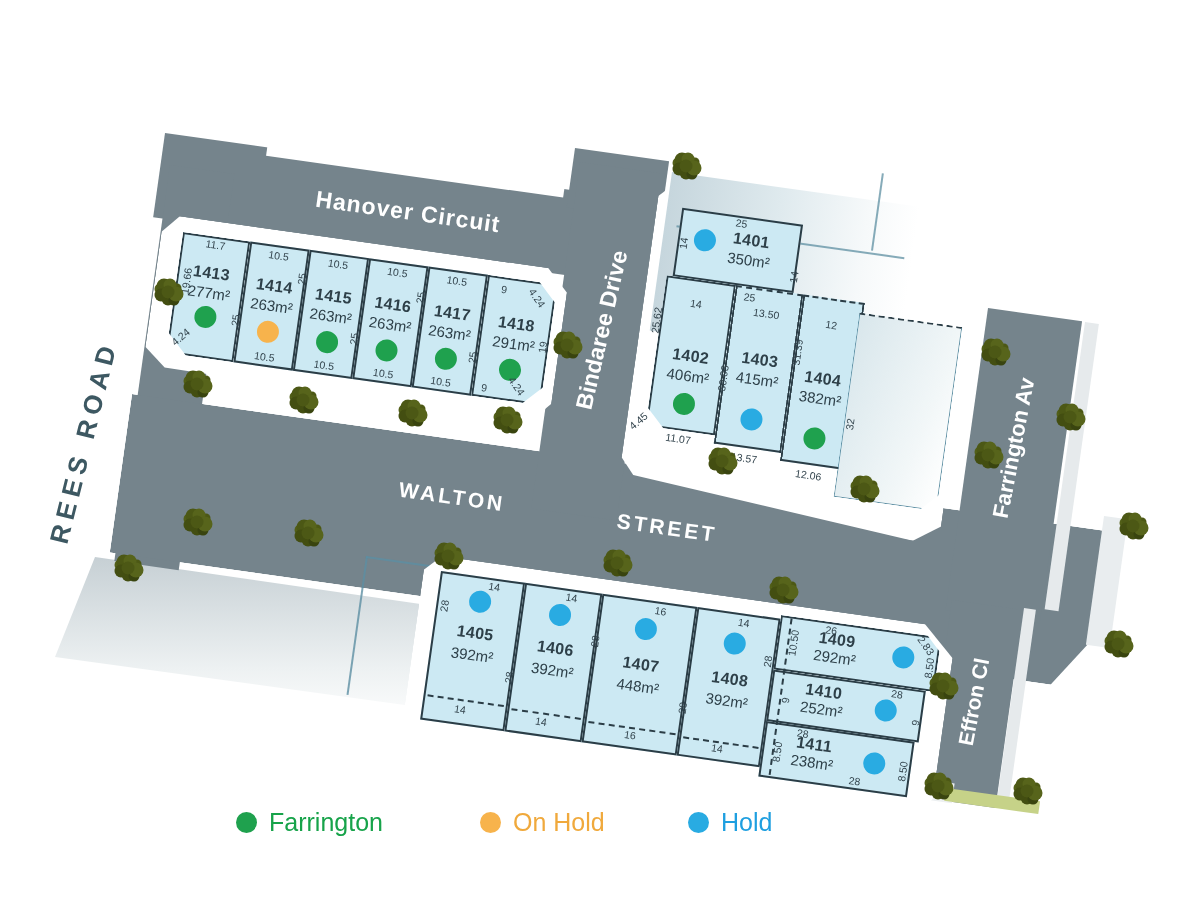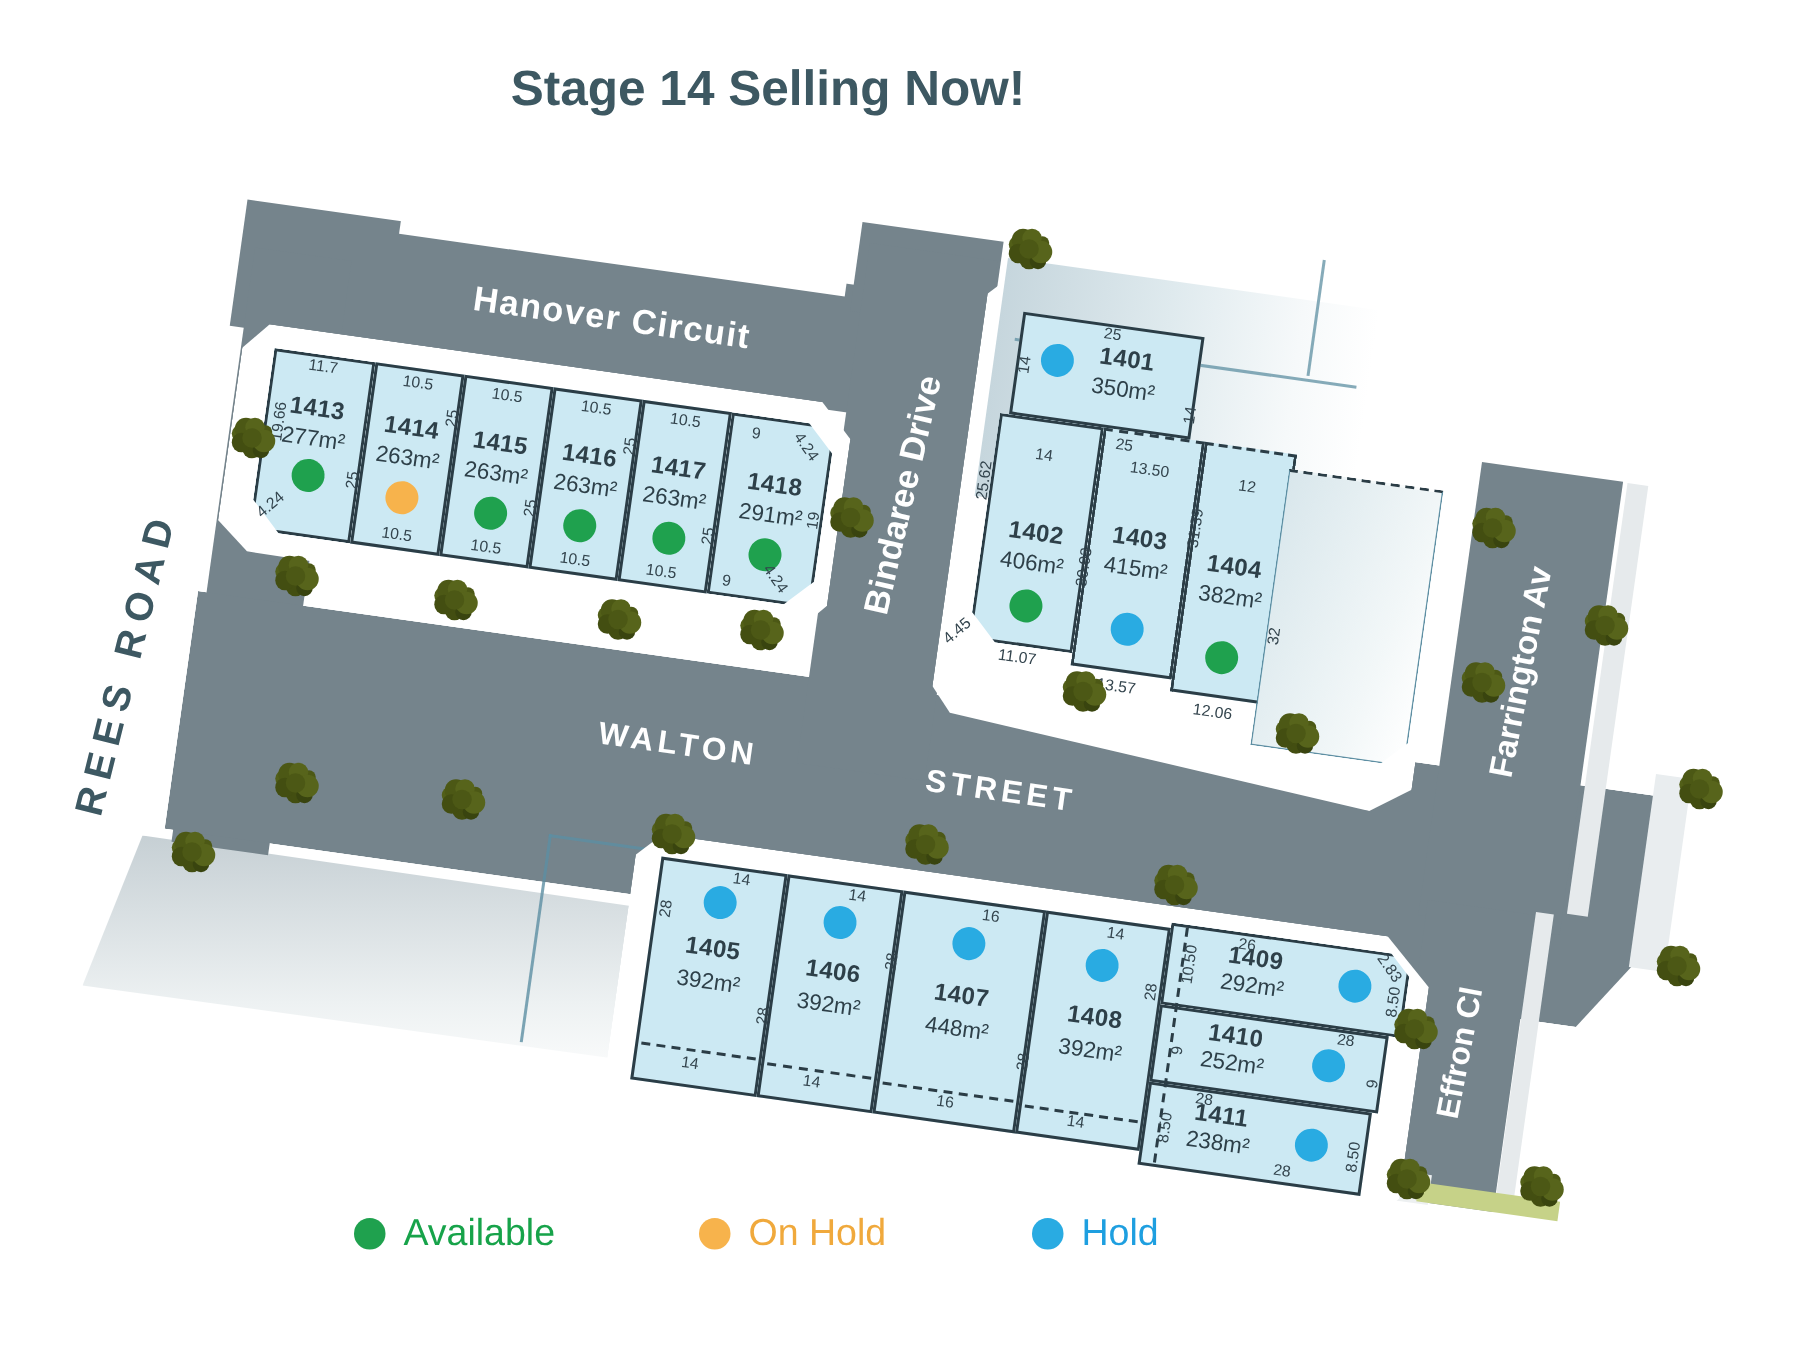--- a/index.html
+++ b/index.html
@@ -32,21 +32,20 @@
   #title{position:absolute;left:512px;top:40px;transform:translateX(-50%);font-size:33px;font-weight:700;color:#3D5862;z-index:7;white-space:nowrap;}
   .lg{position:absolute;top:808px;display:flex;align-items:center;gap:12px;z-index:7;font-size:25px;font-weight:500;}
   .lgdot{width:21px;height:21px;border-radius:50%;display:inline-block;}
   .tealline{position:absolute;background:#5D8FA2;opacity:.8;z-index:3;transform-origin:0 0;transform:rotate(8deg);}
 </style>
 </head>
 <body>
 
 <div id="stage">
 
-  <div id="title">Stage 14 Selling Now!</div>
 
   <div class="grad" style="left:55px;top:545px;width:400px;height:205px;
        clip-path:polygon(40px 12px,400px 64px,386px 165px,0px 112px);
        background:linear-gradient(to bottom,#C2CCD1,#EDF1F2 60%,#fff 90%);"></div>
 
   <div class="road rot" style="left:165px;top:133px;width:430px;height:85px;"></div>
   <div class="road rot" style="left:575px;top:148px;width:95px;height:60px;"></div>
   <div class="road rot" style="left:170px;top:165px;width:65px;height:400px;"></div>
   <div class="road rot" style="left:132px;top:394px;width:1000px;height:160px;clip-path:polygon(0 0,100% 0,100% 55%,95% 100%,0 100%);"></div>
   <div class="road rot" style="left:580px;top:162px;width:86px;height:350px;"></div>
@@ -265,23 +264,23 @@
   <div class="tree" style="left:988px;top:455px"></div>
   <div class="tree" style="left:1070px;top:417px"></div>
   <div class="tree" style="left:943px;top:686px"></div>
   <div class="tree" style="left:938px;top:786px"></div>
   <div class="tree" style="left:1027px;top:791px"></div>
   <div class="tree" style="left:1133px;top:526px"></div>
   <div class="tree" style="left:1118px;top:644px"></div>
 
   <div class="lg" style="left:236px;color:#17A34A;">
     <span class="lgdot" style="background:#1FA14E"></span>
-    <span>Available</span>
-  </div>
-  <div class="lg" style="left:466px;color:#F0A93C;align-items:center;">
+    <span>Farrington</span>
+  </div>
+  <div class="lg" style="left:480px;color:#F0A93C;align-items:center;">
     <span class="lgdot" style="background:#F7B34C"></span>
     <span>On Hold</span>
   </div>
   <div class="lg" style="left:688px;color:#1E9FE0;">
     <span class="lgdot" style="background:#29ABE2"></span>
     <span>Hold</span>
   </div>
 
 </div>
 

